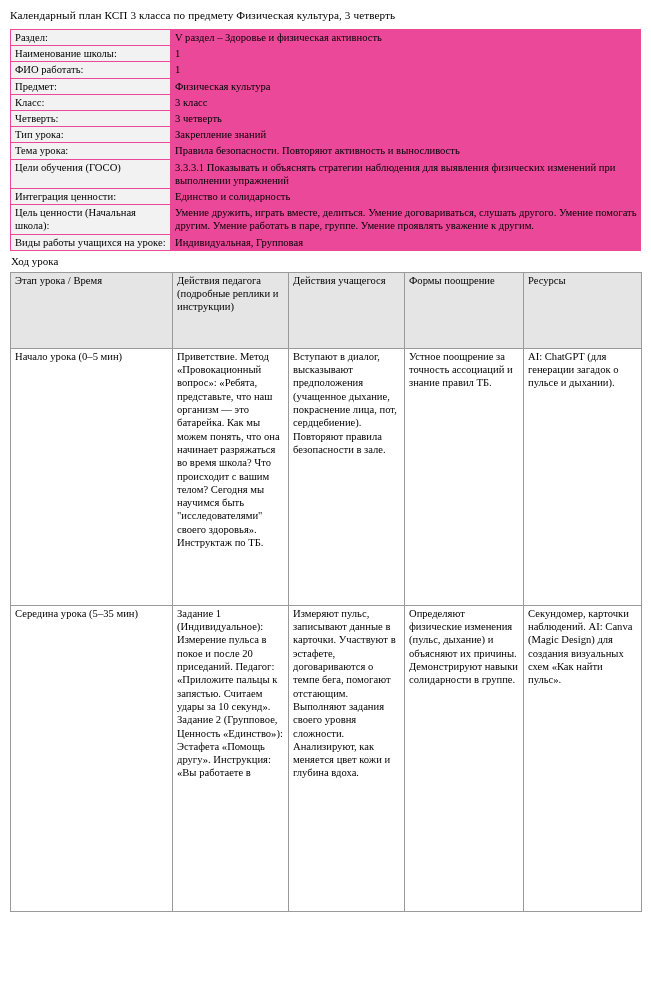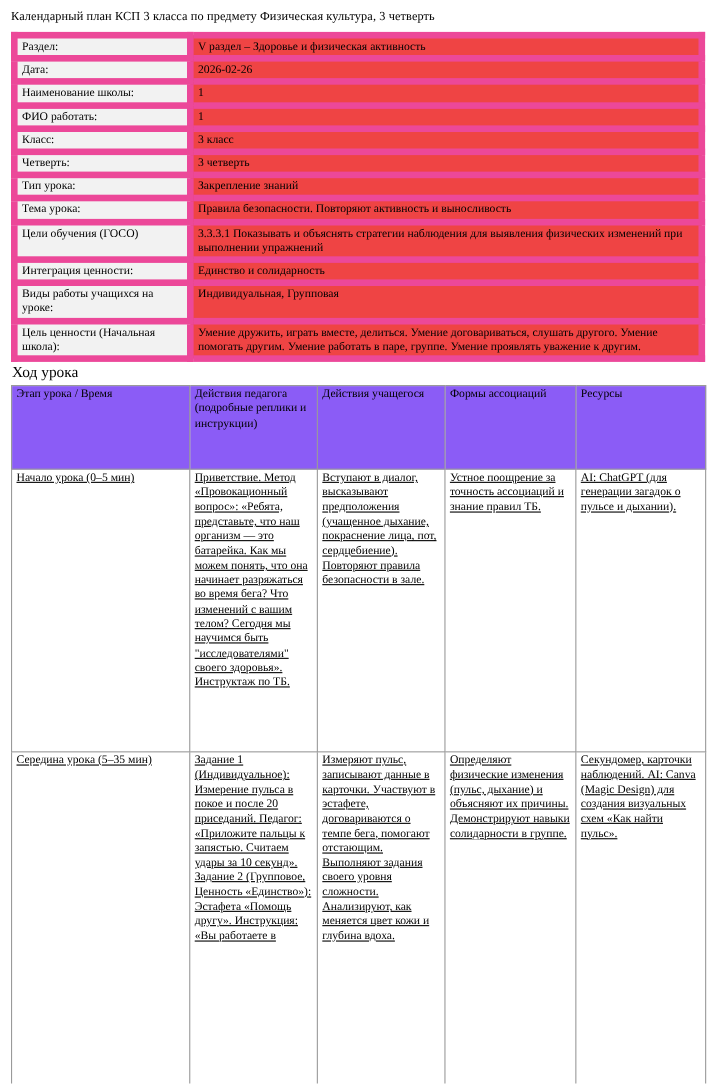--- a/index.html
+++ b/index.html
@@ -27,36 +27,36 @@
     margin: 0 0 7px 0;
     white-space: nowrap;
     letter-spacing: 0.1px;
   }
   table {
     border-collapse: collapse;
     width: 631px;
     table-layout: fixed;
   }
   table.meta td {
-    border: 6px solid #ec4899;
+    border: 1px solid #ec4899;
     font-size: 10.6px;
     line-height: 13.2px;
     padding: 1px 3px 1px 4px;
     vertical-align: top;
     word-wrap: break-word;
   }
   table.meta td.label {
     width: 160px;
     background: #f2f2f2;
   }
   table.meta td.value {
-    background: #ef4444;
+    background: #ec4899;
   }
   .section-label {
-    font-size: 14px;
+    font-size: 11px;
     line-height: 13px;
     margin: 4px 0 4px 1px;
   }
   table.flow {
     border-collapse: collapse;
     width: 631px;
     table-layout: fixed;
   }
   table.flow th, table.flow td {
     border: 1px solid #9a9a9a;
@@ -64,26 +64,25 @@
     line-height: 13.3px;
     padding: 1px 3px 2px 4px;
     vertical-align: top;
     text-align: left;
     font-weight: normal;
     word-wrap: break-word;
     overflow-wrap: break-word;
     hyphens: none;
   }
   table.flow thead th {
-    background: #8b5cf6;
+    background: #e5e5e5;
     height: 72px;
   }
   table.flow tbody td {
     background: #ffffff;
-    text-decoration: underline;
   }
   col.c1 { width: 162px; }
   col.c2 { width: 116px; }
   col.c3 { width: 116px; }
   col.c4 { width: 119px; }
   col.c5 { width: 118px; }
   .row-start td { height: 253px; }
   .row-middle td { height: 302px; }
 </style>
 </head>
@@ -97,30 +96,30 @@
     <colgroup>
         <col style="width:160px">
         <col>
       </colgroup>
     <tbody>
       <tr>
         <td class="label">Раздел:</td>
         <td class="value">V раздел – Здоровье и физическая активность</td>
       </tr>
       <tr>
-        <td class="label">Дата:</td>
-        <td class="value">2026-02-26</td>
-      </tr>
-      <tr>
         <td class="label">Наименование школы:</td>
         <td class="value">1</td>
       </tr>
       <tr>
         <td class="label">ФИО работать:</td>
         <td class="value">1</td>
+      </tr>
+      <tr>
+        <td class="label">Предмет:</td>
+        <td class="value">Физическая культура</td>
       </tr>
       <tr>
         <td class="label">Класс:</td>
         <td class="value">3 класс</td>
       </tr>
       <tr>
         <td class="label">Четверть:</td>
         <td class="value">3 четверть</td>
       </tr>
       <tr>
@@ -133,53 +132,53 @@
       </tr>
       <tr>
         <td class="label">Цели обучения (ГОСО)</td>
         <td class="value">3.3.3.1 Показывать и объяснять стратегии наблюдения для выявления физических изменений при выполнении упражнений</td>
       </tr>
       <tr>
         <td class="label">Интеграция ценности:</td>
         <td class="value">Единство и солидарность</td>
       </tr>
       <tr>
+        <td class="label">Цель ценности (Начальная школа):</td>
+        <td class="value">Умение дружить, играть вместе, делиться. Умение договариваться, слушать другого. Умение помогать другим. Умение работать в паре, группе. Умение проявлять уважение к другим.</td>
+      </tr>
+      <tr>
         <td class="label">Виды работы учащихся на уроке:</td>
         <td class="value">Индивидуальная, Групповая</td>
-      </tr>
-      <tr>
-        <td class="label">Цель ценности (Начальная школа):</td>
-        <td class="value">Умение дружить, играть вместе, делиться. Умение договариваться, слушать другого. Умение помогать другим. Умение работать в паре, группе. Умение проявлять уважение к другим.</td>
       </tr>
     </tbody>
   </table>
 
   <div class="section-label">Ход урока</div>
 
   <table class="flow">
     <colgroup>
       <col class="c1">
         <col class="c2">
         <col class="c3">
         <col class="c4">
         <col class="c5">
     </colgroup>
     <thead>
       <tr>
         <th>Этап урока / Время</th>
         <th>Действия педагога (подробные реплики и инструкции)</th>
         <th>Действия учащегося</th>
-        <th>Формы ассоциаций</th>
+        <th>Формы поощрение</th>
         <th>Ресурсы</th>
       </tr>
     </thead>
     <tbody>
       <tr class="row-start">
         <td>Начало урока (0–5 мин)</td>
-        <td>Приветствие. Метод «Провокационный вопрос»: «Ребята, представьте, что наш организм — это батарейка. Как мы можем понять, что она начинает разряжаться во время бега? Что изменений с вашим телом? Сегодня мы научимся быть "исследователями" своего здоровья». Инструктаж по ТБ.</td>
+        <td>Приветствие. Метод «Провокационный вопрос»: «Ребята, представьте, что наш организм — это батарейка. Как мы можем понять, что она начинает разряжаться во время школа? Что происходит с вашим телом? Сегодня мы научимся быть "исследователями" своего здоровья». Инструктаж по ТБ.</td>
         <td>Вступают в диалог, высказывают предположения (учащенное дыхание, покраснение лица, пот, сердцебиение). Повторяют правила безопасности в зале.</td>
         <td>Устное поощрение за точность ассоциаций и знание правил ТБ.</td>
         <td>AI: ChatGPT (для генерации загадок о пульсе и дыхании).</td>
       </tr>
       <tr class="row-middle">
         <td>Середина урока (5–35 мин)</td>
         <td>Задание 1 (Индивидуальное): Измерение пульса в покое и после 20 приседаний. Педагог: «Приложите пальцы к запястью. Считаем удары за 10 секунд». Задание 2 (Групповое, Ценность «Единство»): Эстафета «Помощь другу». Инструкция: «Вы работаете в</td>
         <td>Измеряют пульс, записывают данные в карточки. Участвуют в эстафете, договариваются о темпе бега, помогают отстающим. Выполняют задания своего уровня сложности. Анализируют, как меняется цвет кожи и глубина вдоха.</td>
         <td>Определяют физические изменения (пульс, дыхание) и объясняют их причины. Демонстрируют навыки солидарности в группе.</td>
         <td>Секундомер, карточки наблюдений. AI: Canva (Magic Design) для создания визуальных схем «Как найти пульс».</td>

